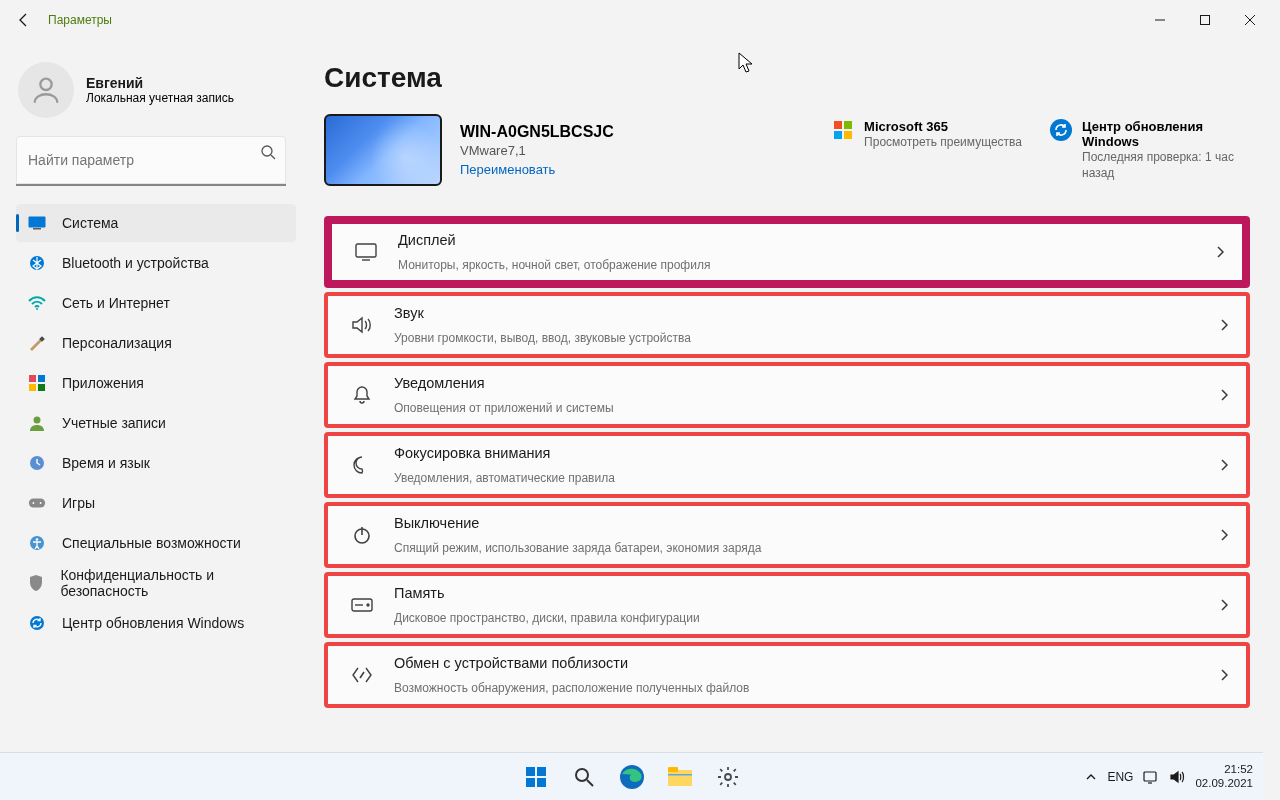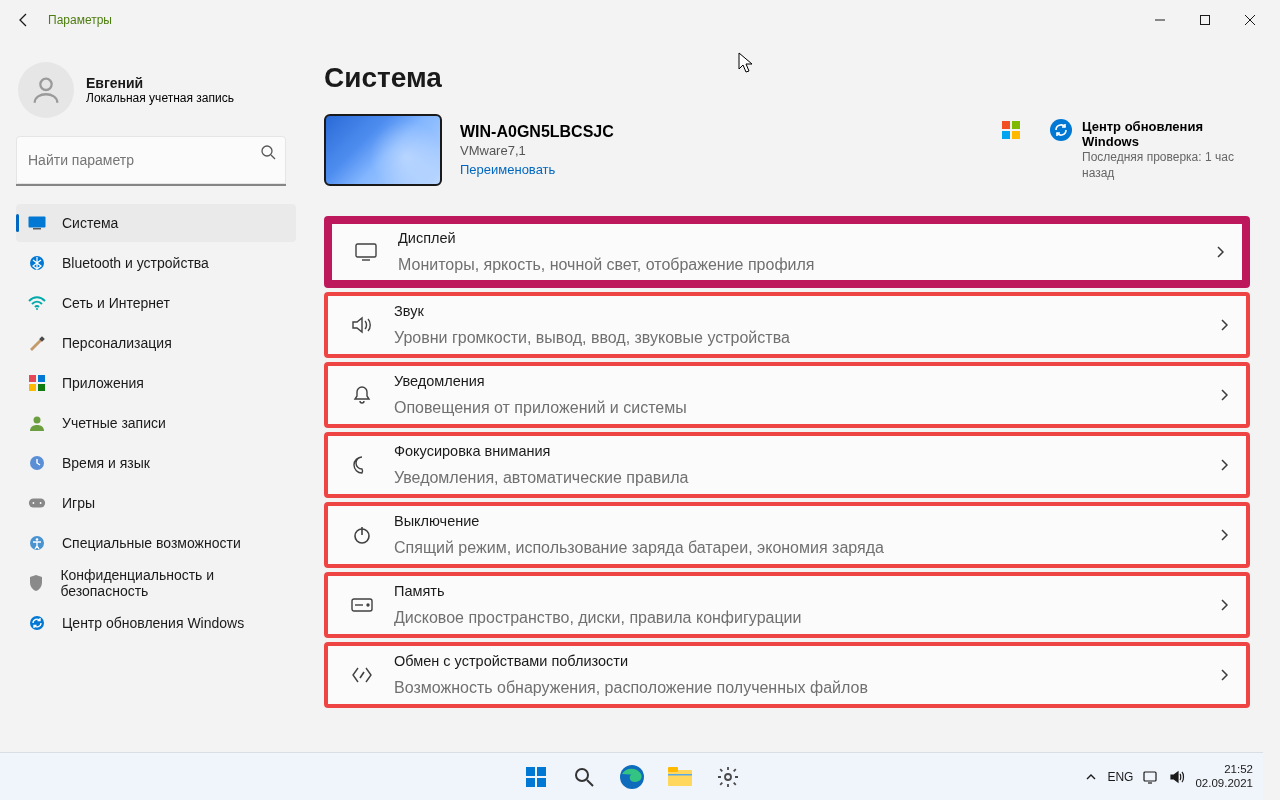--- a/index.html
+++ b/index.html
@@ -50,21 +50,21 @@
   .tile { display: flex; gap: 10px; align-items: flex-start; max-width: 200px; }
   .tile .ticon { width: 22px; height: 22px; flex-shrink:0; display:flex; align-items:center; justify-content:center; }
   .tile .ttitle { font-size: 13px; font-weight: 600; }
   .tile .tdesc { font-size: 12px; color: #666; margin-top: 1px; line-height: 1.3; }
 
   
   .card { background: #fbfbfb; border: 4px solid #ef4444; border-radius: 4px; height: 66px; display: flex; align-items: center; padding: 0 18px 0 22px; margin-bottom: 4px; cursor:pointer; }
   .card .cico { width: 24px; display:flex; justify-content:center; align-items:center; color:#404040; }
   .card .ctext { margin-left: 20px; }
   .card .ctitle { font-size: 14.5px; color: #1a1a1a; }
-  .card .cdesc { font-size: 16px; color: #707070; margin-top: 10px; }
+  .card .cdesc { font-size: 12px; color: #707070; margin-top: 10px; }
   .card .chev { margin-left: auto; color: #3a3a3a; }
   .card.highlight { border: 8px solid #be185d; height: 72px; }
 
   
   .taskbar { position: absolute; bottom: 0; left: 0; right: 17px; height: 48px; background: #f0f4fb; border-top: 1px solid #d9dde4; display:flex; align-items:center; }
   .taskbar .center { position:absolute; left:50%; transform:translateX(-50%); display:flex; gap:8px; }
   .tbicon { width: 40px; height: 40px; display:flex; align-items:center; justify-content:center; border-radius:4px; }
   .taskbar .right { position:absolute; right:10px; display:flex; align-items:center; gap:10px; }
   .tray { display:flex; align-items:center; gap:8px; color:#1a1a1a; font-size:12px; }
   .clock { text-align:right; font-size:11.5px; line-height:1.2; color:#1a1a1a; }
@@ -250,20 +250,24 @@
       <div class="header-tiles">
         <div class="tile">
           <div class="ticon">
             <svg width="20" height="20" viewBox="0 0 20 20">
                 <rect x="1" y="1" width="8" height="8" fill="#f25022"></rect>
                 <rect x="11" y="1" width="8" height="8" fill="#7fba00"></rect>
                 <rect x="1" y="11" width="8" height="8" fill="#00a4ef"></rect>
                 <rect x="11" y="11" width="8" height="8" fill="#ffb900"></rect>
               </svg>
           </div>
+          <div>
+            <div class="ttitle">Microsoft 365</div>
+            <div class="tdesc">Просмотреть преимущества</div>
+          </div>
         </div>
         <div class="tile">
           <div class="ticon">
             <svg width="22" height="22" viewBox="0 0 22 22">
                 <circle cx="11" cy="11" r="11" fill="#0078d4"></circle>
                 <path d="M6 11a5 5 0 0 1 9-3M16 11a5 5 0 0 1-9 3" stroke="#fff" stroke-width="1.6" fill="none"></path>
                 <path d="M15 5v3h-3M7 17v-3h3" stroke="#fff" stroke-width="1.6" fill="none"></path>
               </svg>
           </div>
           <div>

